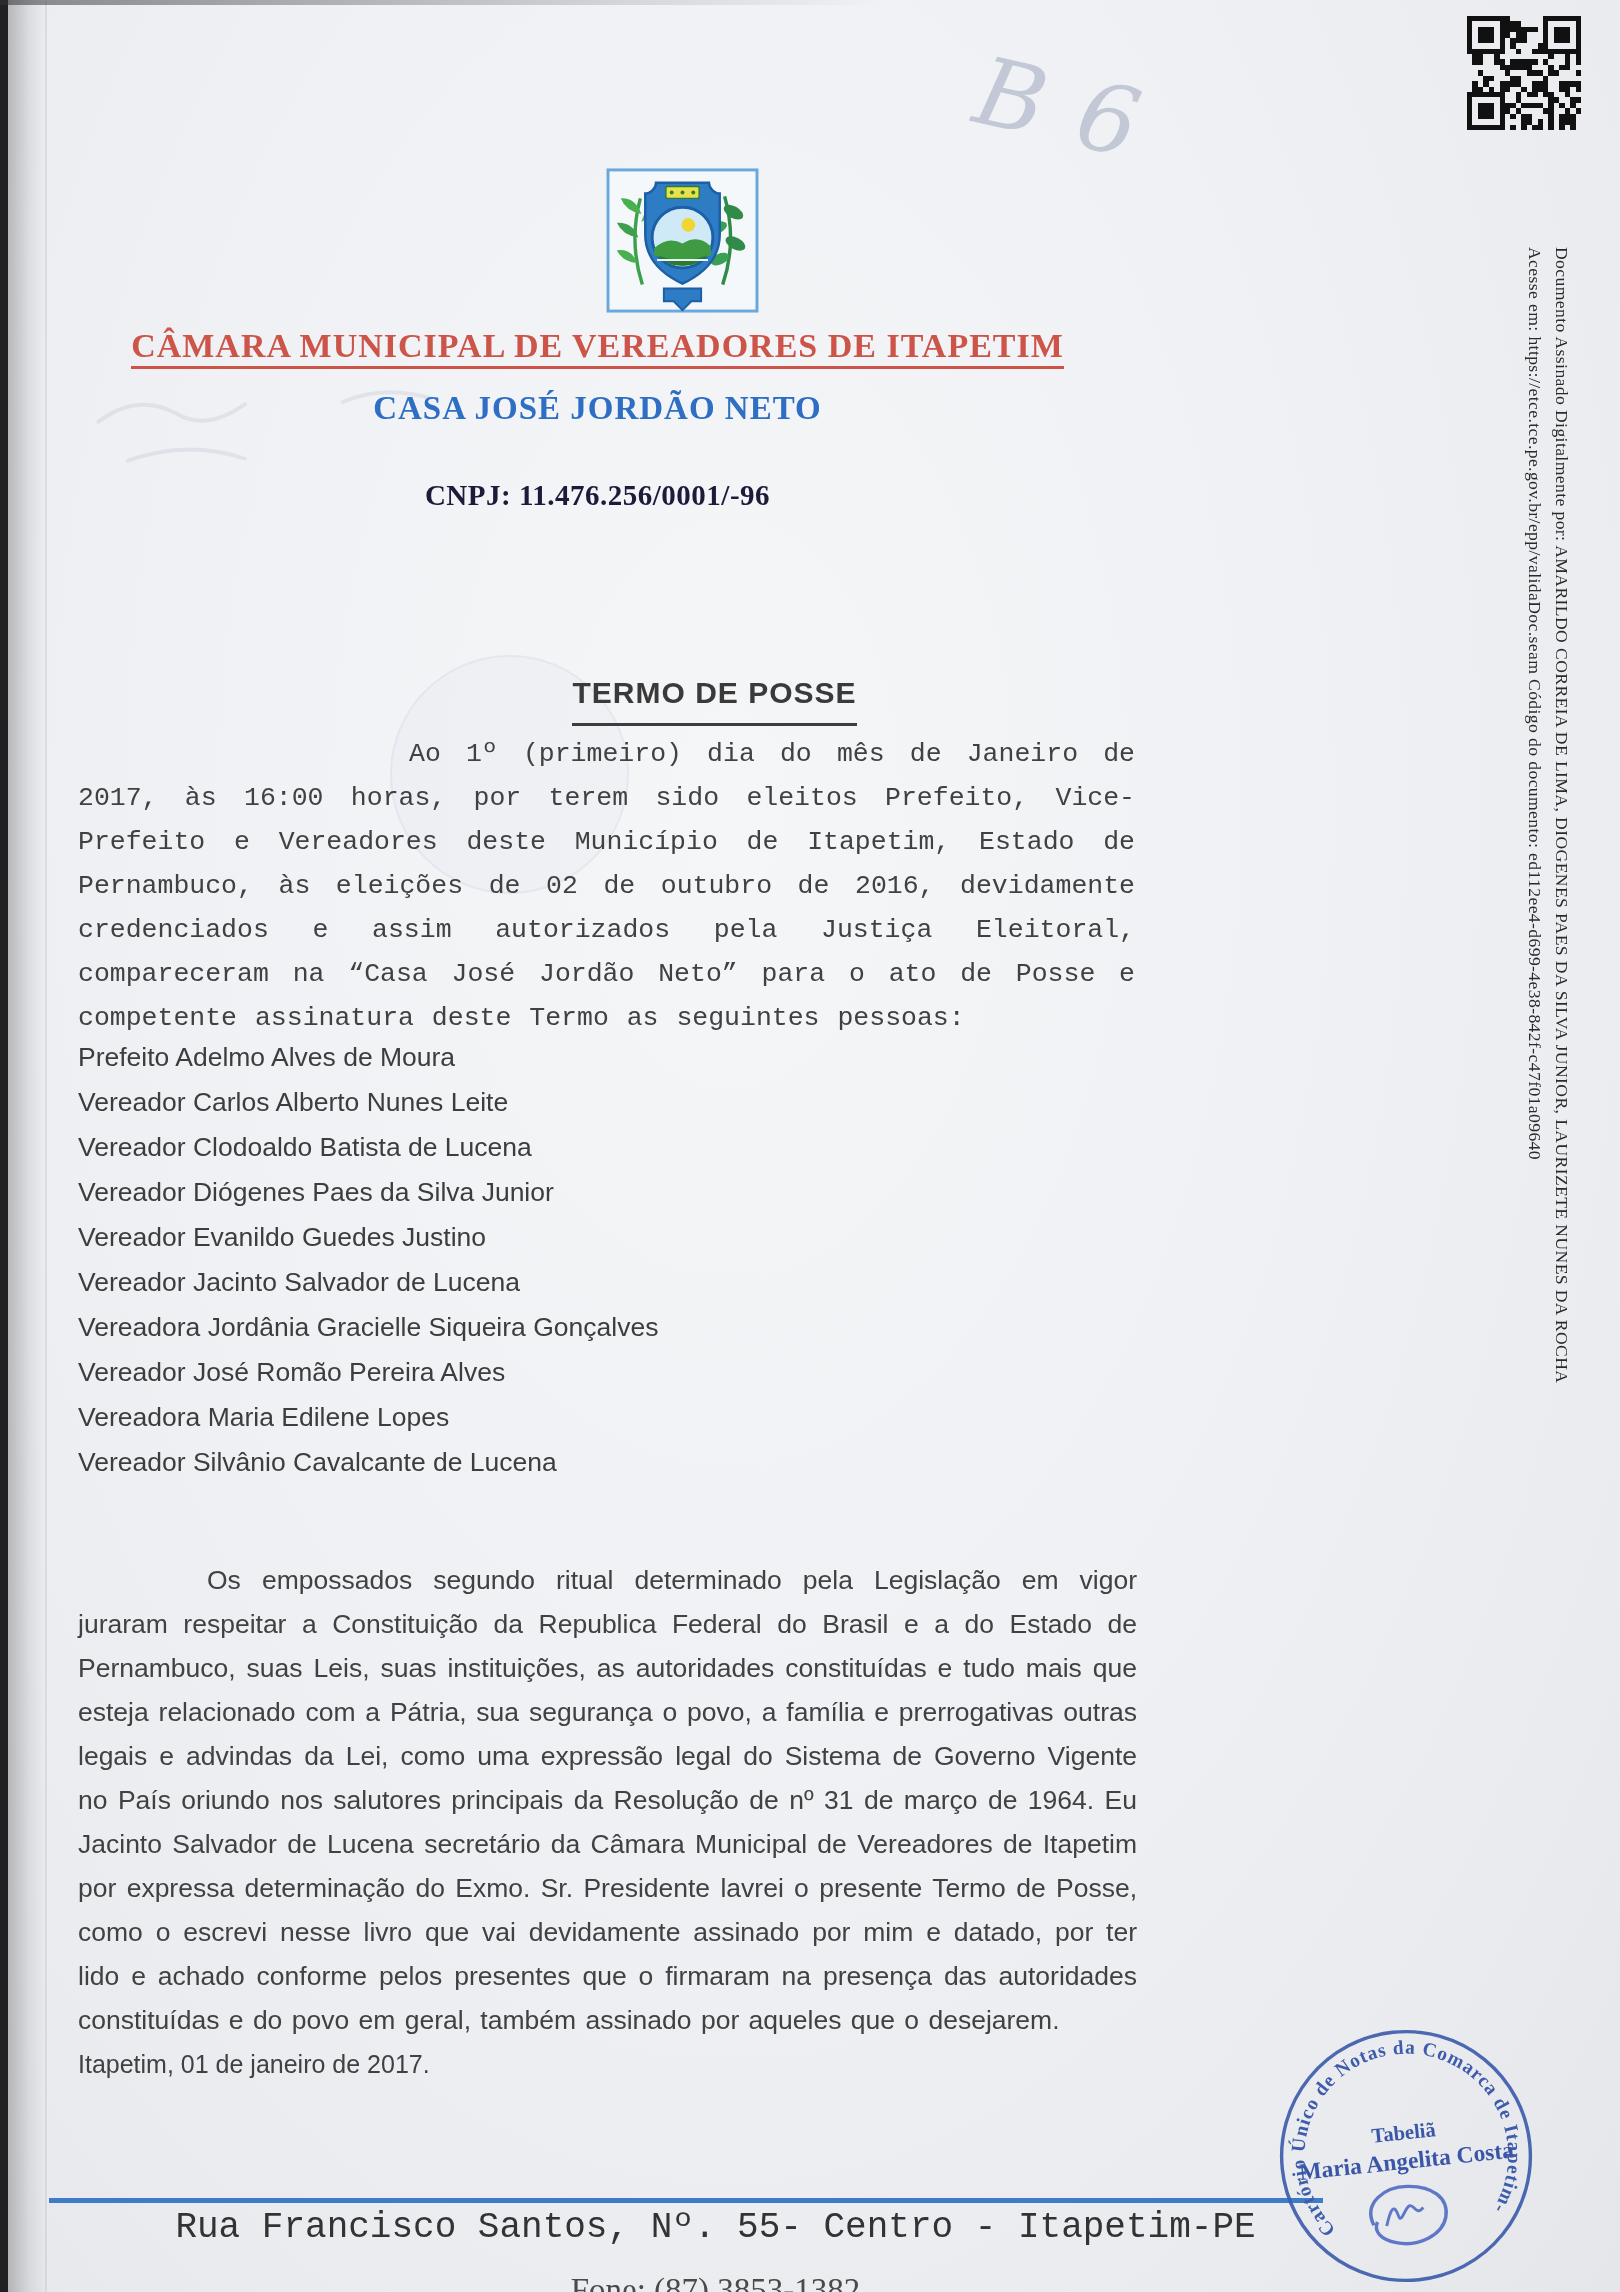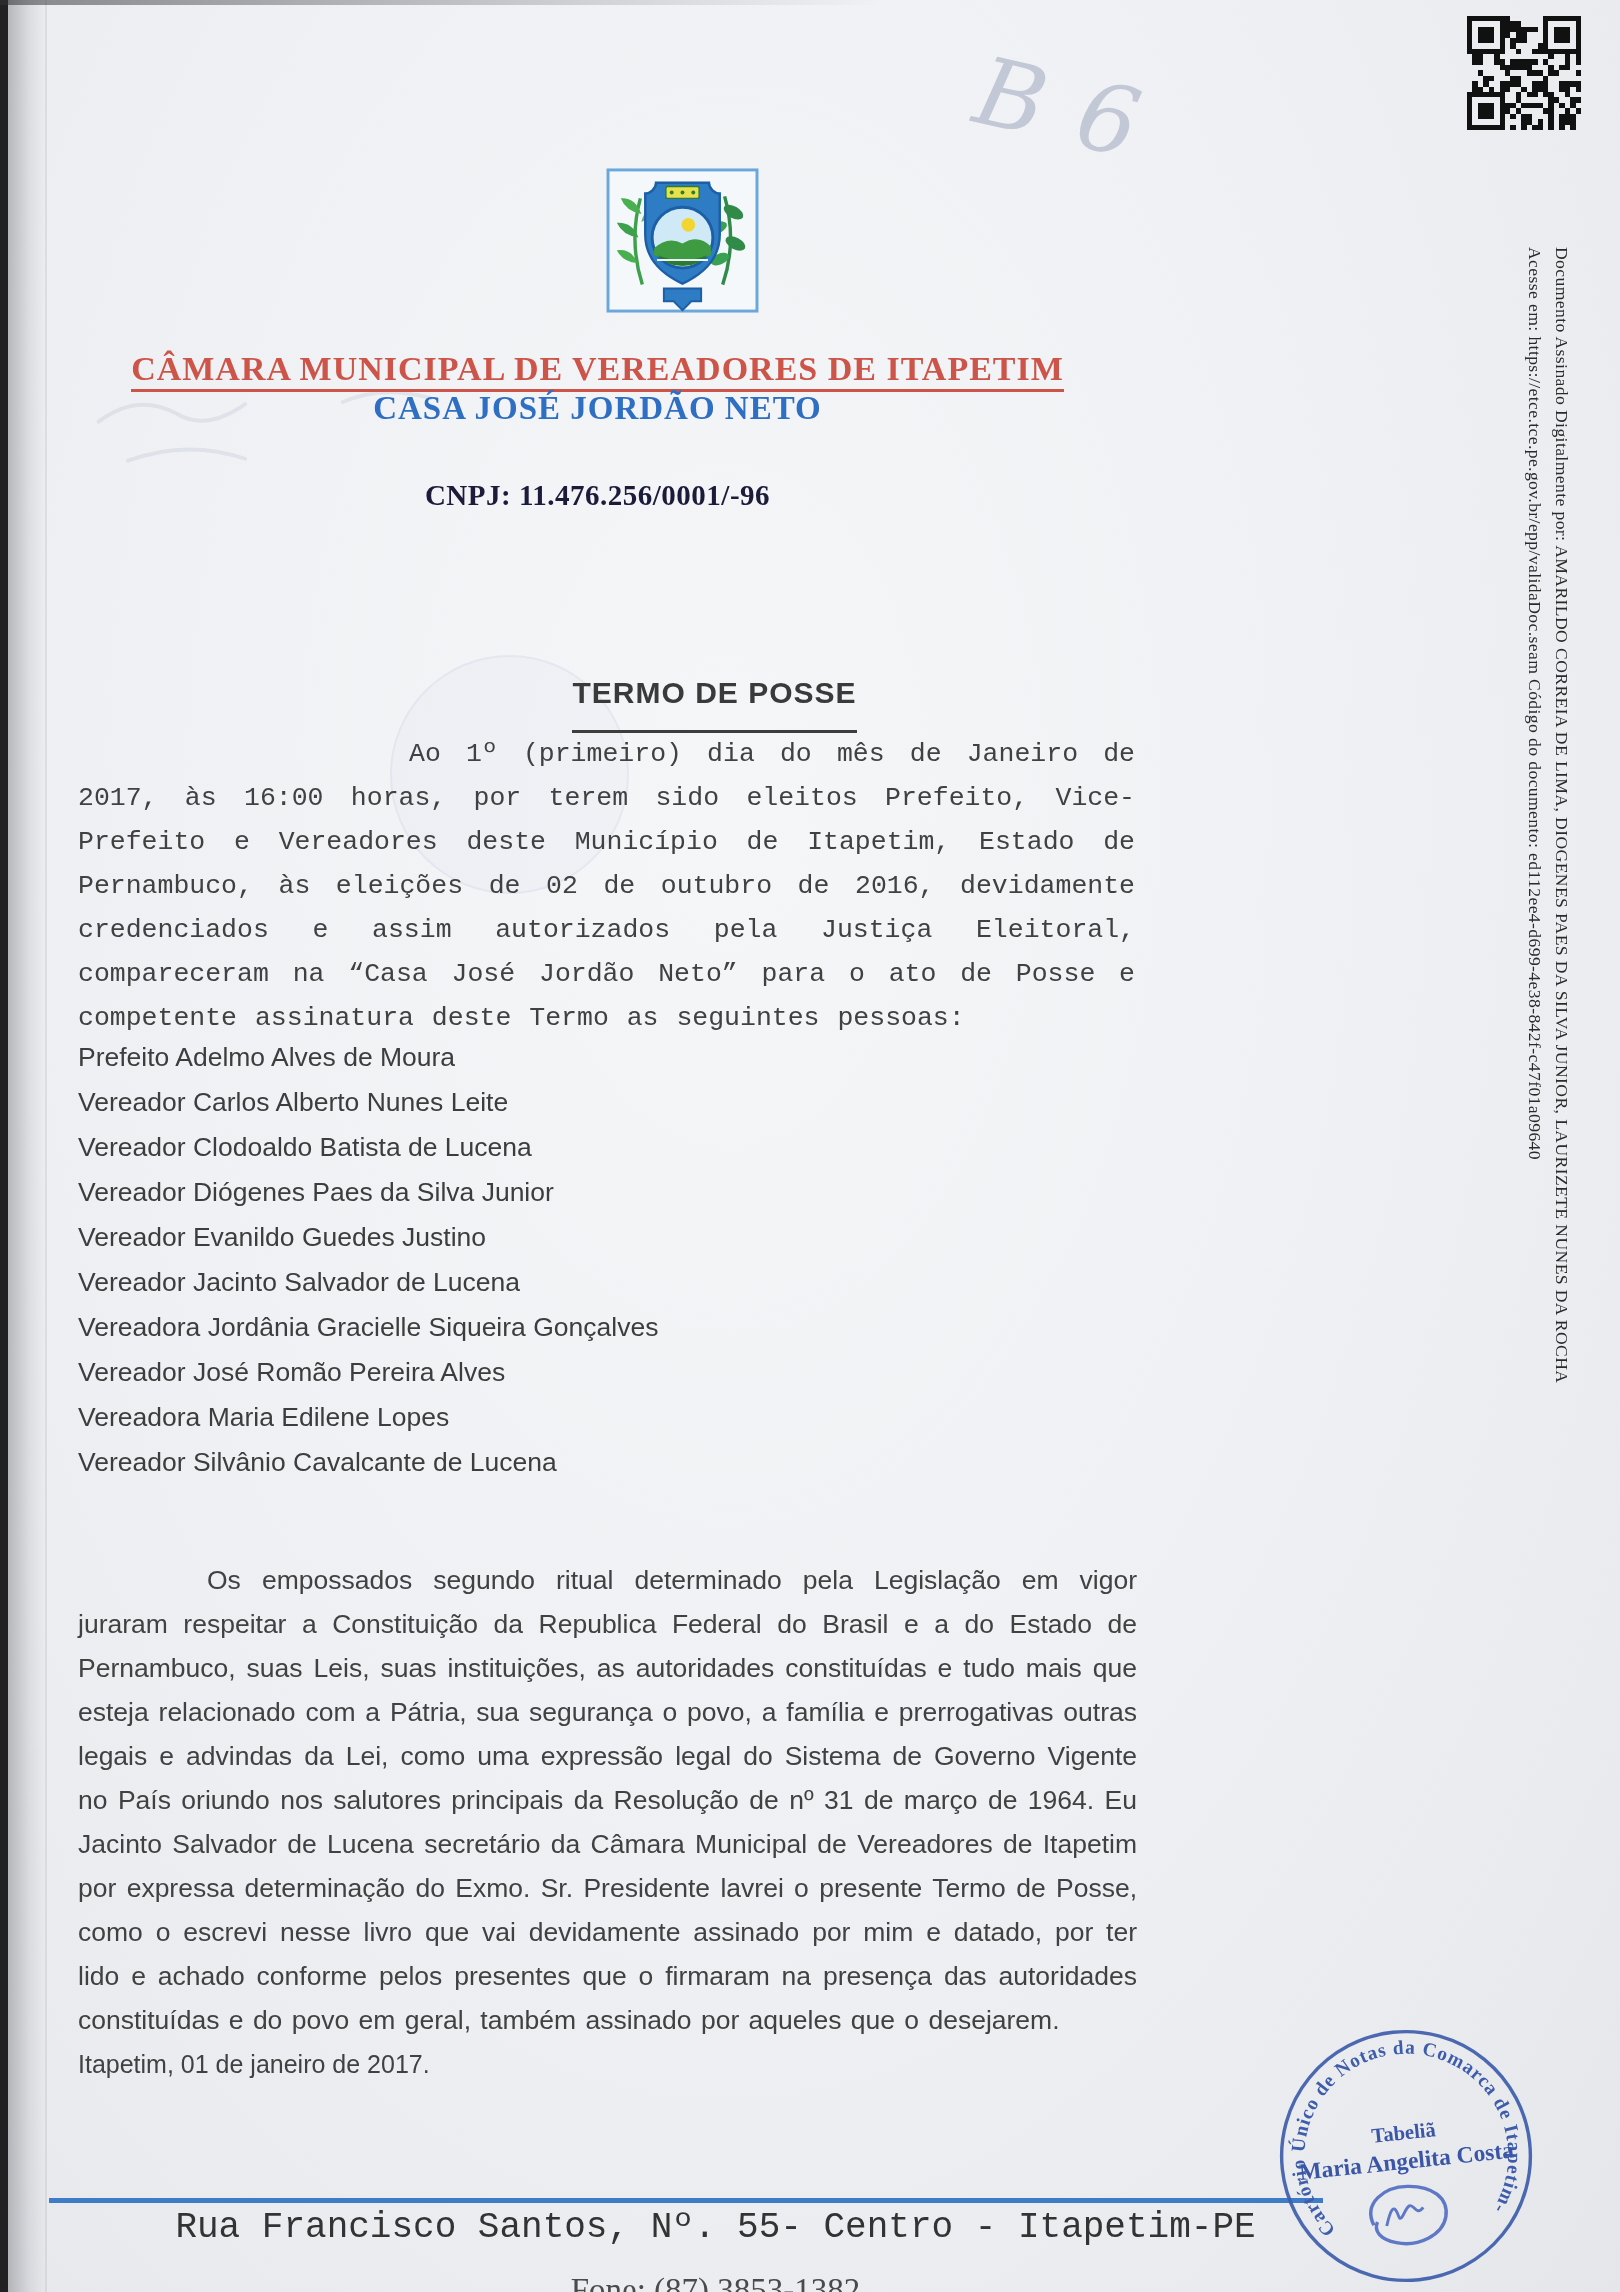--- a/index.html
+++ b/index.html
@@ -30,29 +30,29 @@
                font-family:"Liberation Serif", serif; color:#2a2a2a; white-space:nowrap; }
   .sig-line1 { font-size:17.6px; letter-spacing:0.4px; line-height:26.5px; }
   .sig-line2 { font-size:17.6px; letter-spacing:0.4px; line-height:26.5px; }
 
   
   .crest { position:absolute; left:605px; top:167px; width:155px; height:147px; }
 
   
   .hdr { position:absolute; left:39px; width:1117px; text-align:center;
          font-family:"Liberation Serif", serif; font-weight:bold; }
-  .hdr-org  { top:350px; font-size:34px; color:#cd5449; letter-spacing:1px; }
+  .hdr-org  { top:327px; font-size:34px; color:#cd5449; letter-spacing:1px; }
   .hdr-org span { border-bottom:3.9px solid #cd5449; padding-bottom:2px; }
   .hdr-casa { top:390px; font-size:33px; color:#2e6fc4; letter-spacing:1px; }
   .hdr-cnpj { top:439px; font-size:29px; color:#1b1b3a; letter-spacing:0.5px;margin-top:40px; }
 
   
   .doc-title { position:absolute; left:78px; top:676px; width:1057px; text-align:center;
                transform:translateX(108px); font-size:30px; font-weight:bold; color:#3a3a3a; letter-spacing:1px; }
-  .doc-title span { border-bottom:3.9px solid #3d3d3d; padding-bottom:21px;text-align:right; }
+  .doc-title span { border-bottom:3.9px solid #3d3d3d; padding-bottom:14px;text-align:right; }
   .para { position:absolute; left:78px; width:1057px; font-size:26.5px; line-height:44px;
           color:#414141; text-align:justify; word-spacing:2px;font-family:Liberation Mono, monospace; }
   .p1 { top:732px; text-indent:331px; }
   .officials { position:absolute; left:78px; top:1035px; width:1057px;
                font-size:26.5px; line-height:45px; color:#3d3d3d; }
   .p2wrap { position:absolute; left:78px; top:1558px; width:1059px; }
   .p2 { position:relative; font-size:26.5px; line-height:44px; color:#414141;
         text-align:justify; text-indent:129px; word-spacing:2px; }
   .date-line { font-size:25px; line-height:44px; color:#414141; }
 

